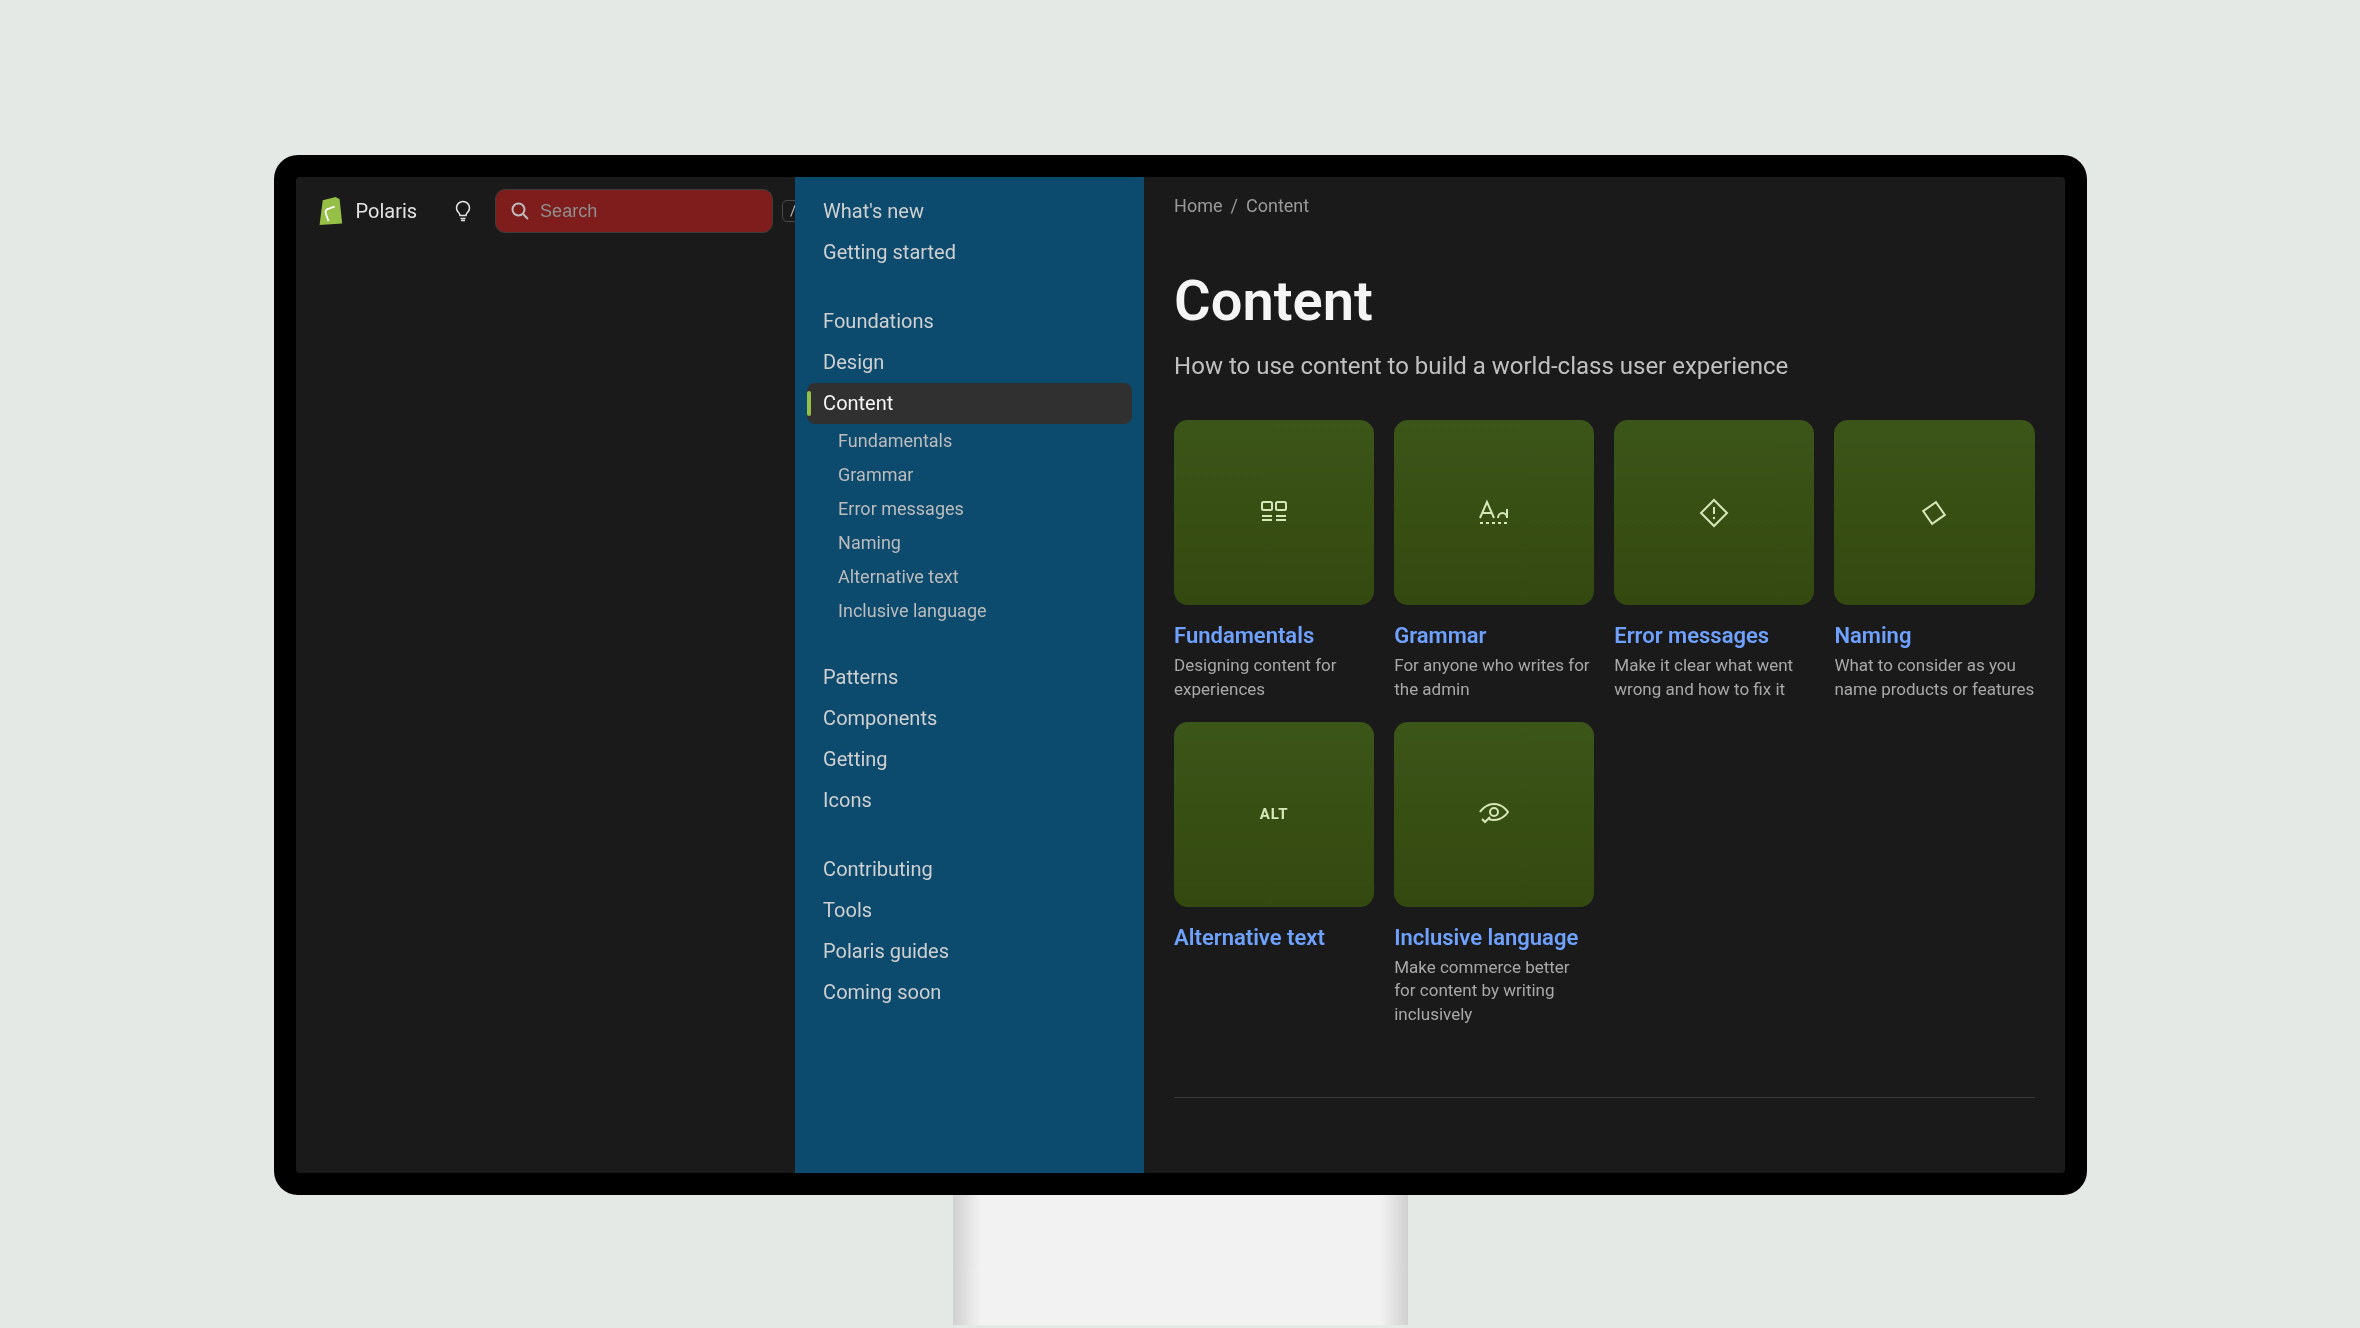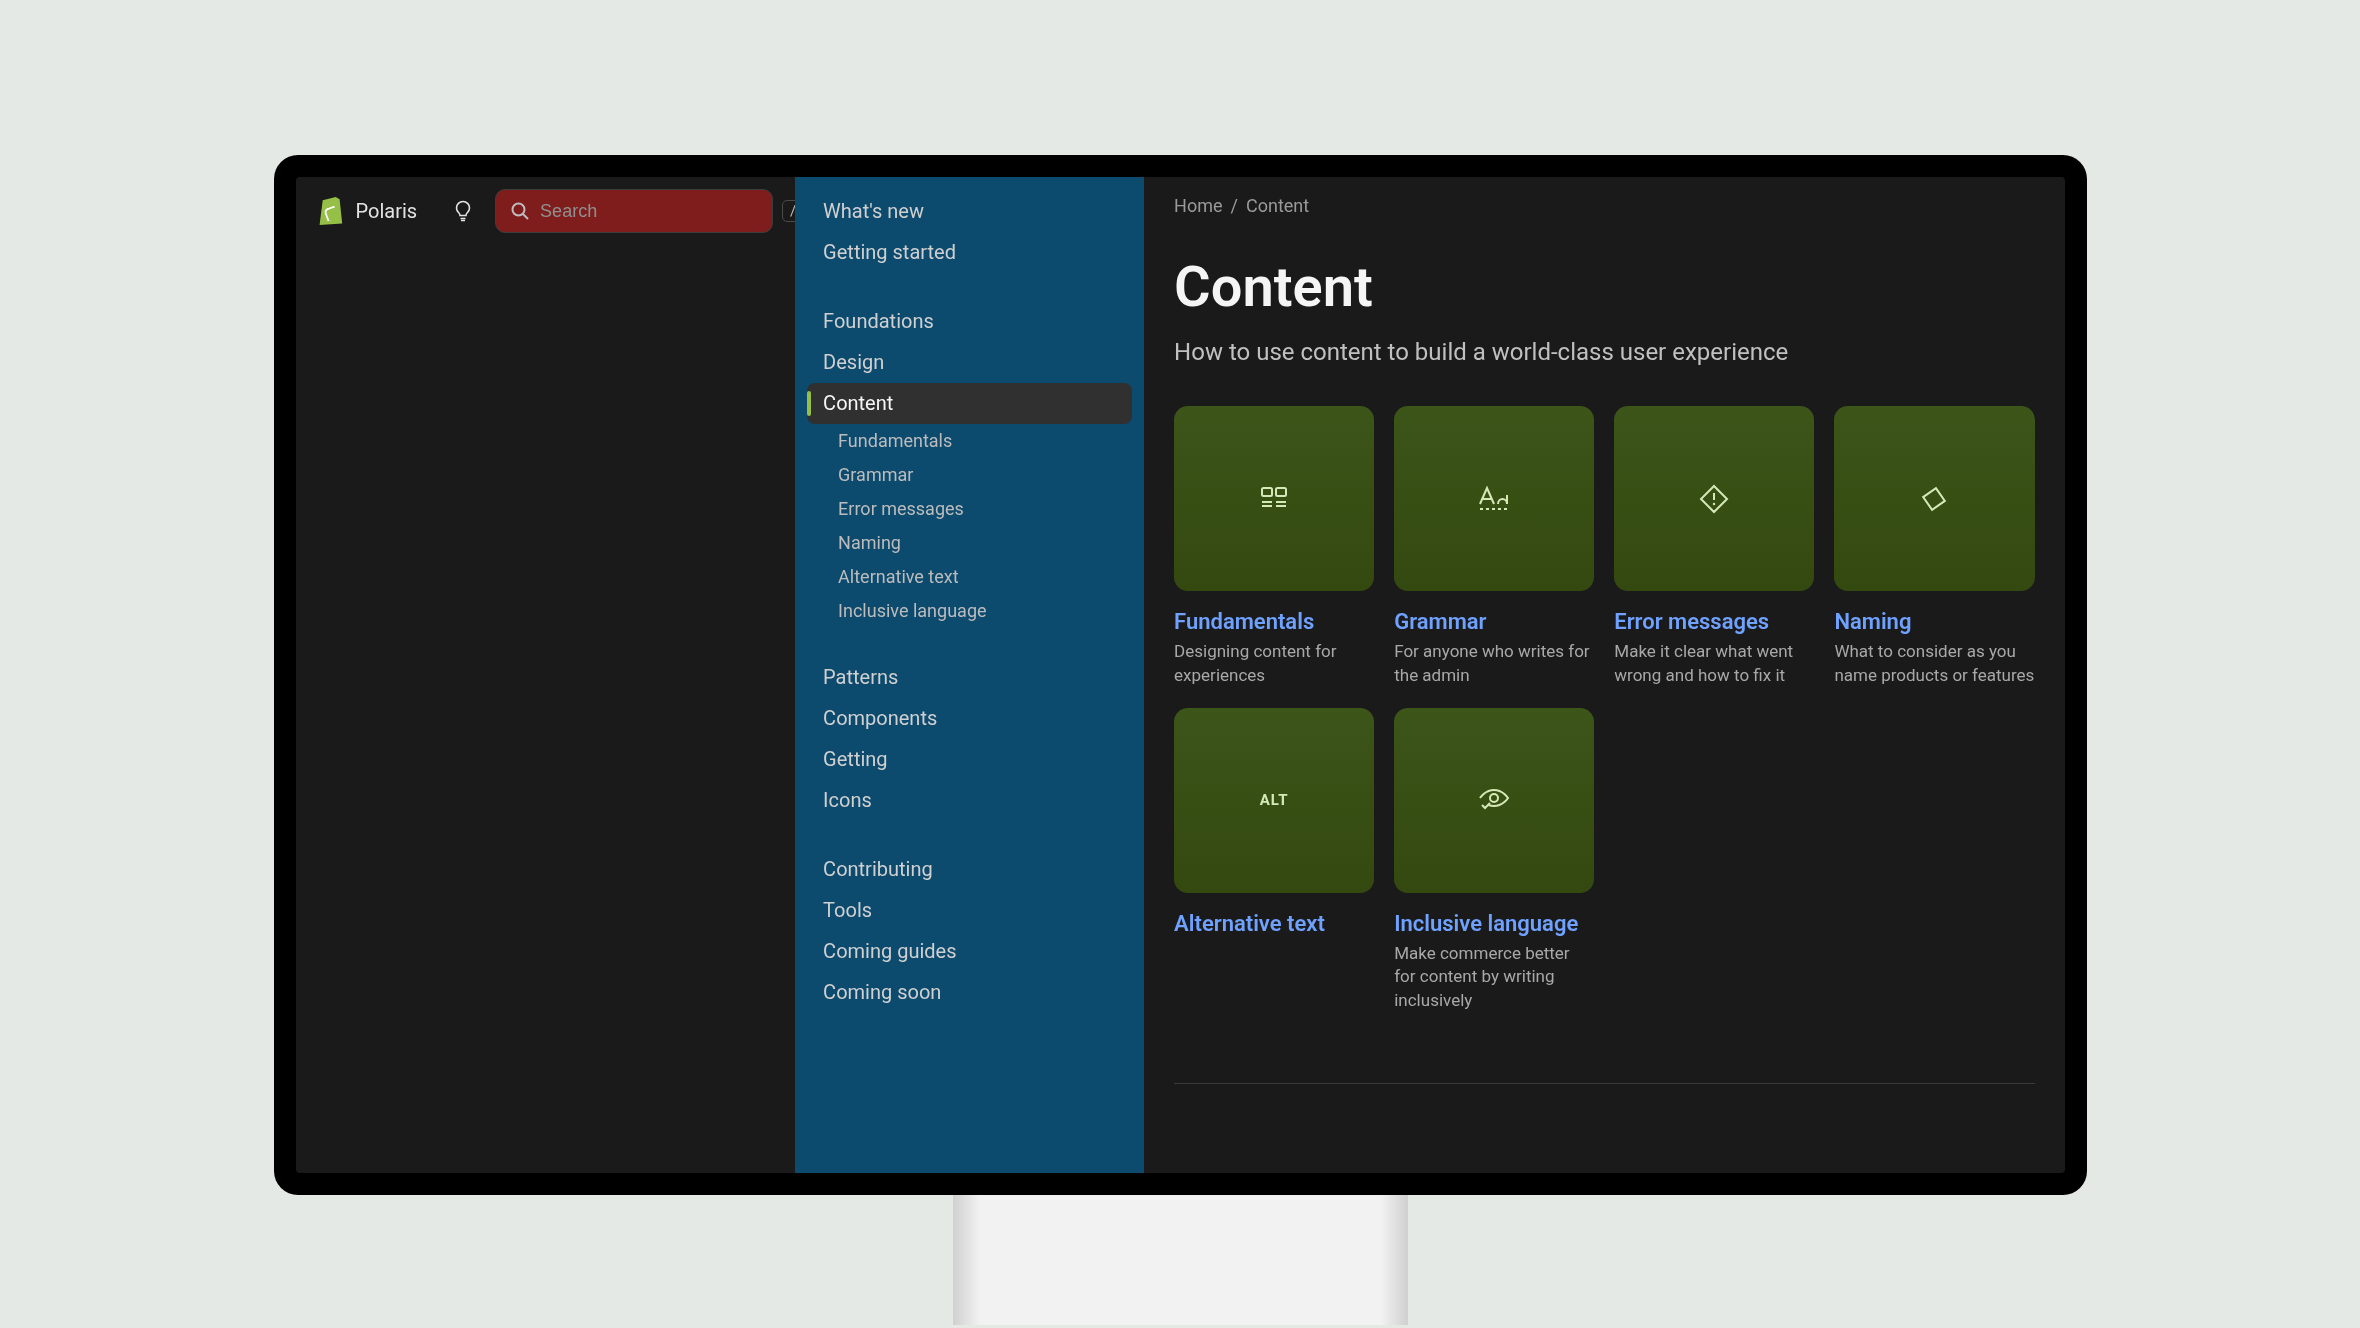--- a/index.html
+++ b/index.html
@@ -144,21 +144,21 @@
     flex: 1;
     padding: 18px 30px 0 30px;
     overflow-y: auto;
   }
   .breadcrumb {
     display: flex;
     align-items: flex-end;
     gap: 8px;
     color: #9a9a9a;
     font-size: 18px;
-    margin-bottom: 38px;
+    margin-bottom: 52px;
   }
   .breadcrumb a { color: #9a9a9a; text-decoration: none; cursor: pointer; }
   .page-title {
     color: #f5f5f5;
     font-size: 56px;
     font-weight: 650;
     margin-bottom: 18px;
   }
   .page-sub {
     color: #c0c0c0;
@@ -261,21 +261,21 @@
         </div>
         <div class="nav-group">
           <a class="nav-item">Patterns</a>
           <a class="nav-item">Components</a>
           <a class="nav-item">Getting</a>
           <a class="nav-item">Icons</a>
         </div>
         <div class="nav-group">
           <a class="nav-item">Contributing</a>
           <a class="nav-item">Tools</a>
-          <a class="nav-item">Coming guides</a>
+          <a class="nav-item">Polaris guides</a>
           <a class="nav-item">Coming soon</a>
         </div>
       </nav>
 
       <main class="main">
         <div class="breadcrumb">
           <a>Home</a>
           <span>/</span>
           <span>Content</span>
         </div>

